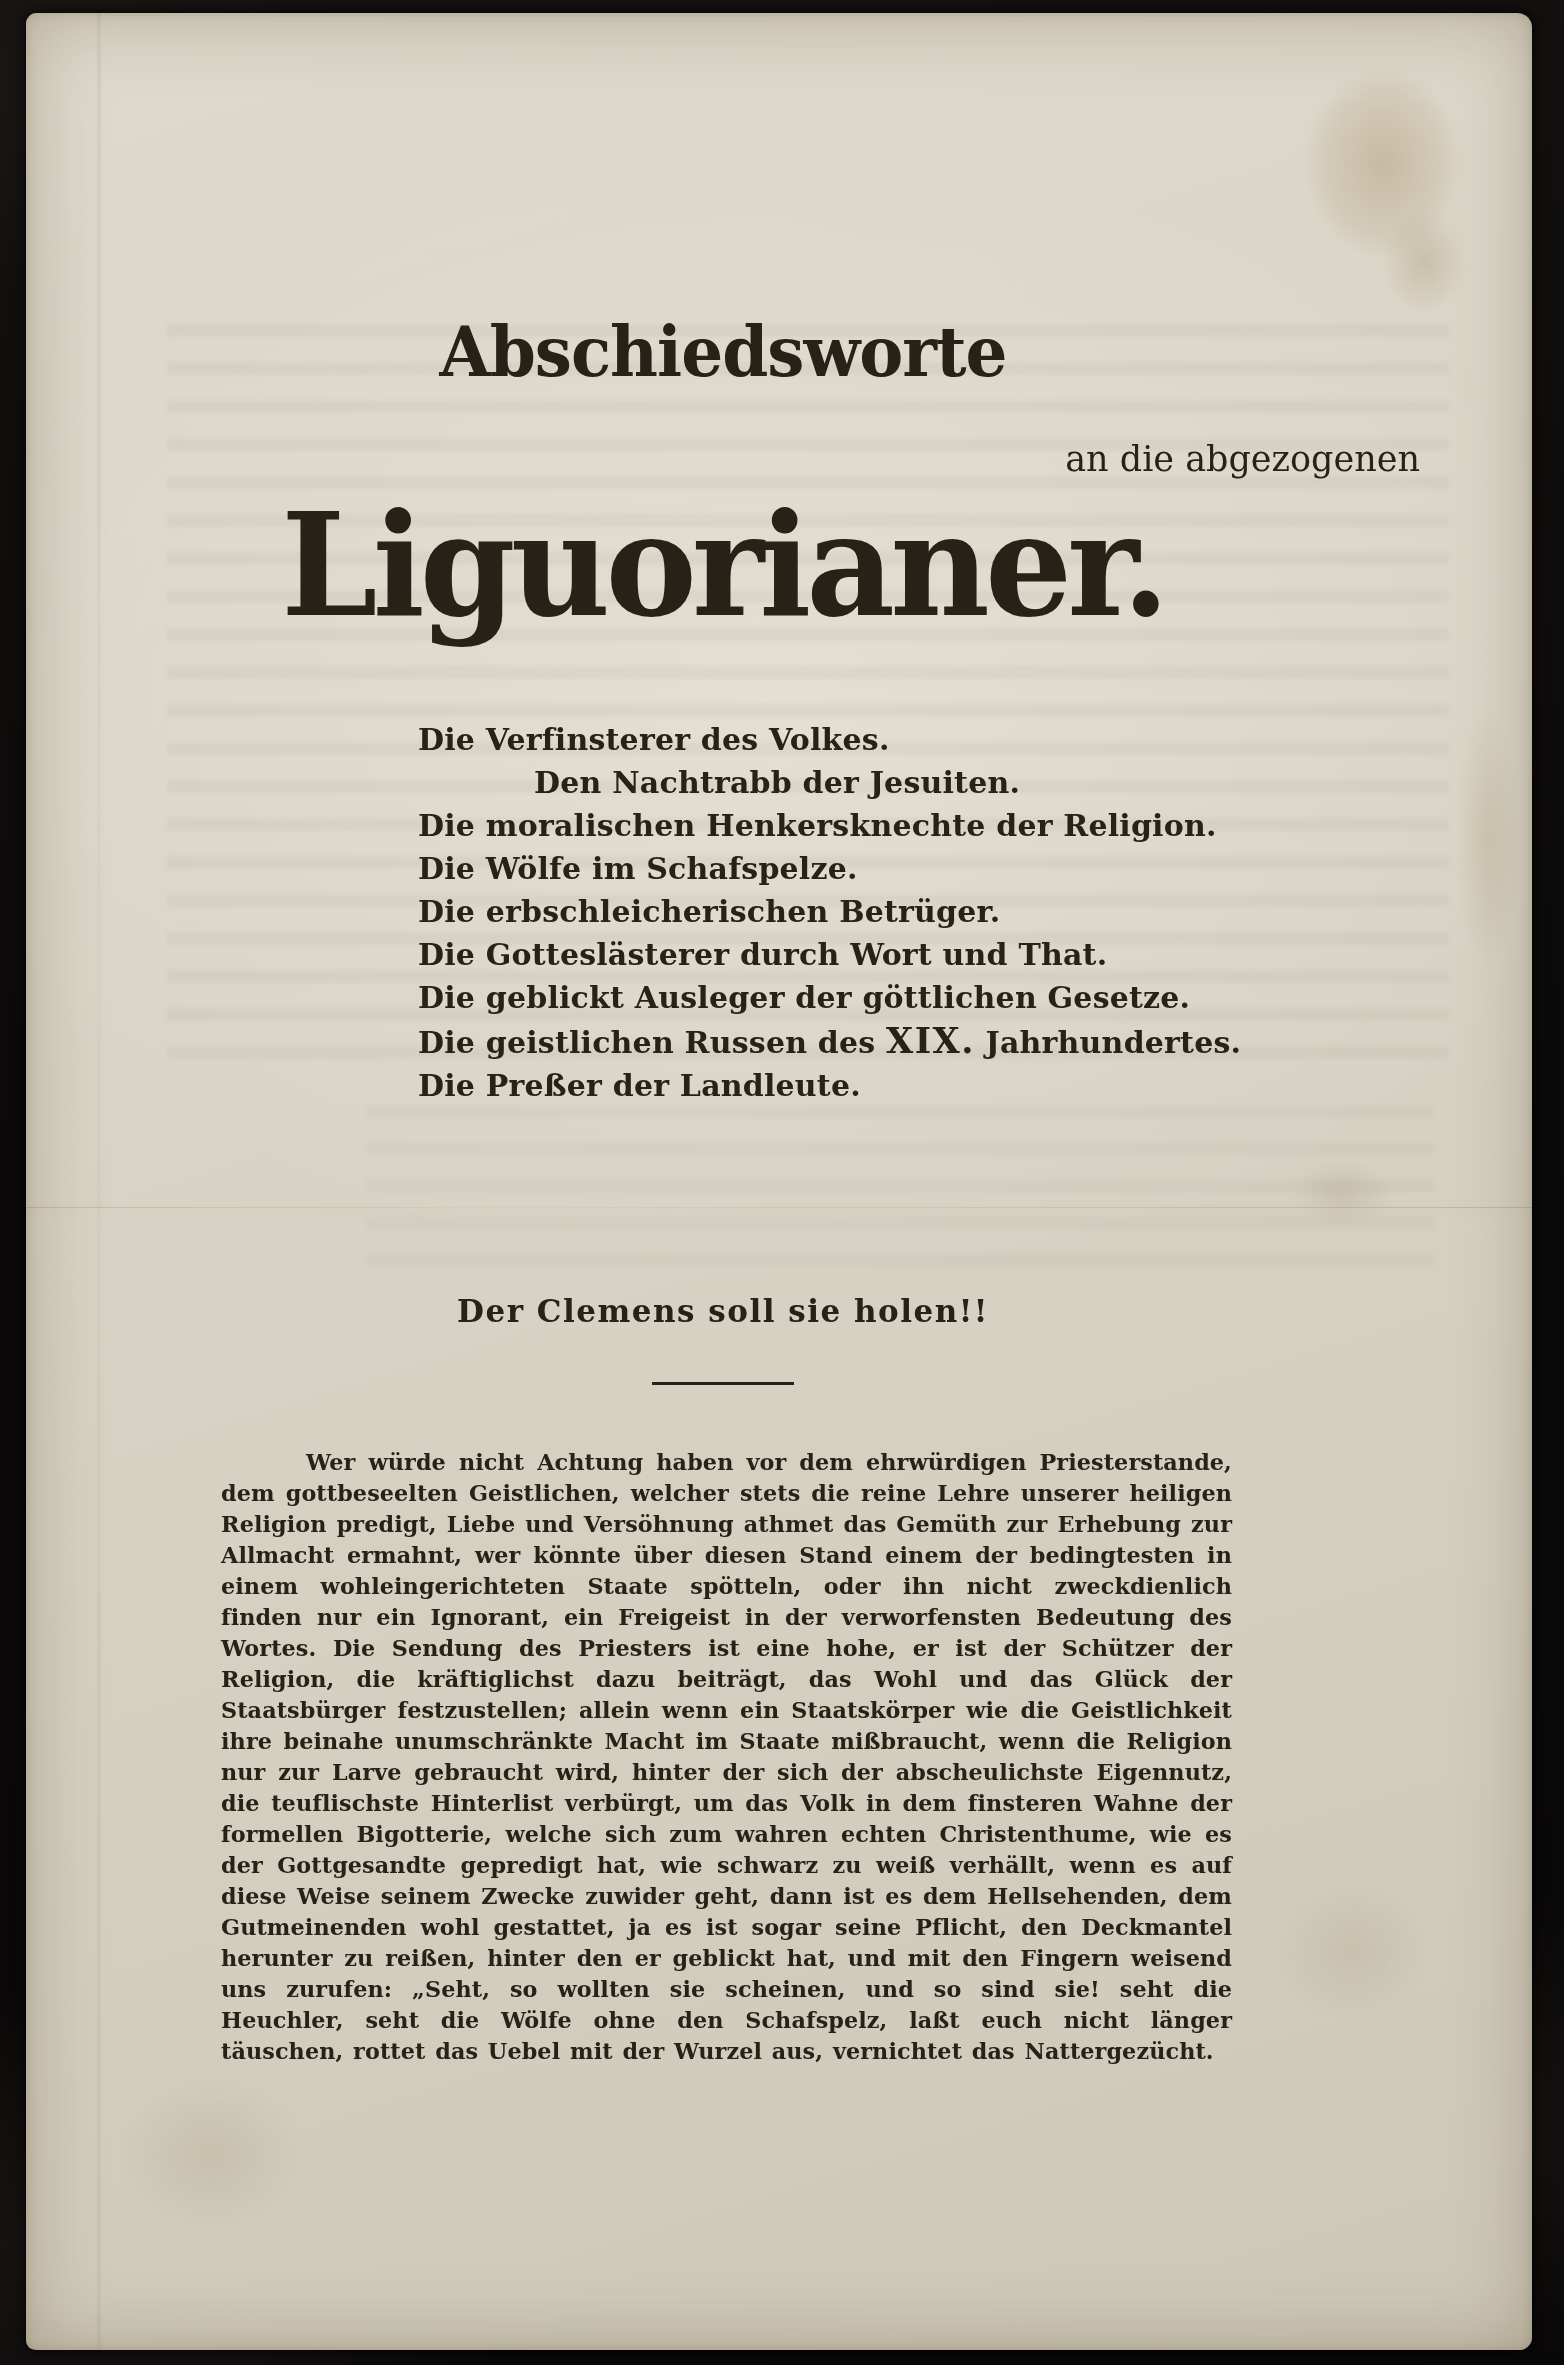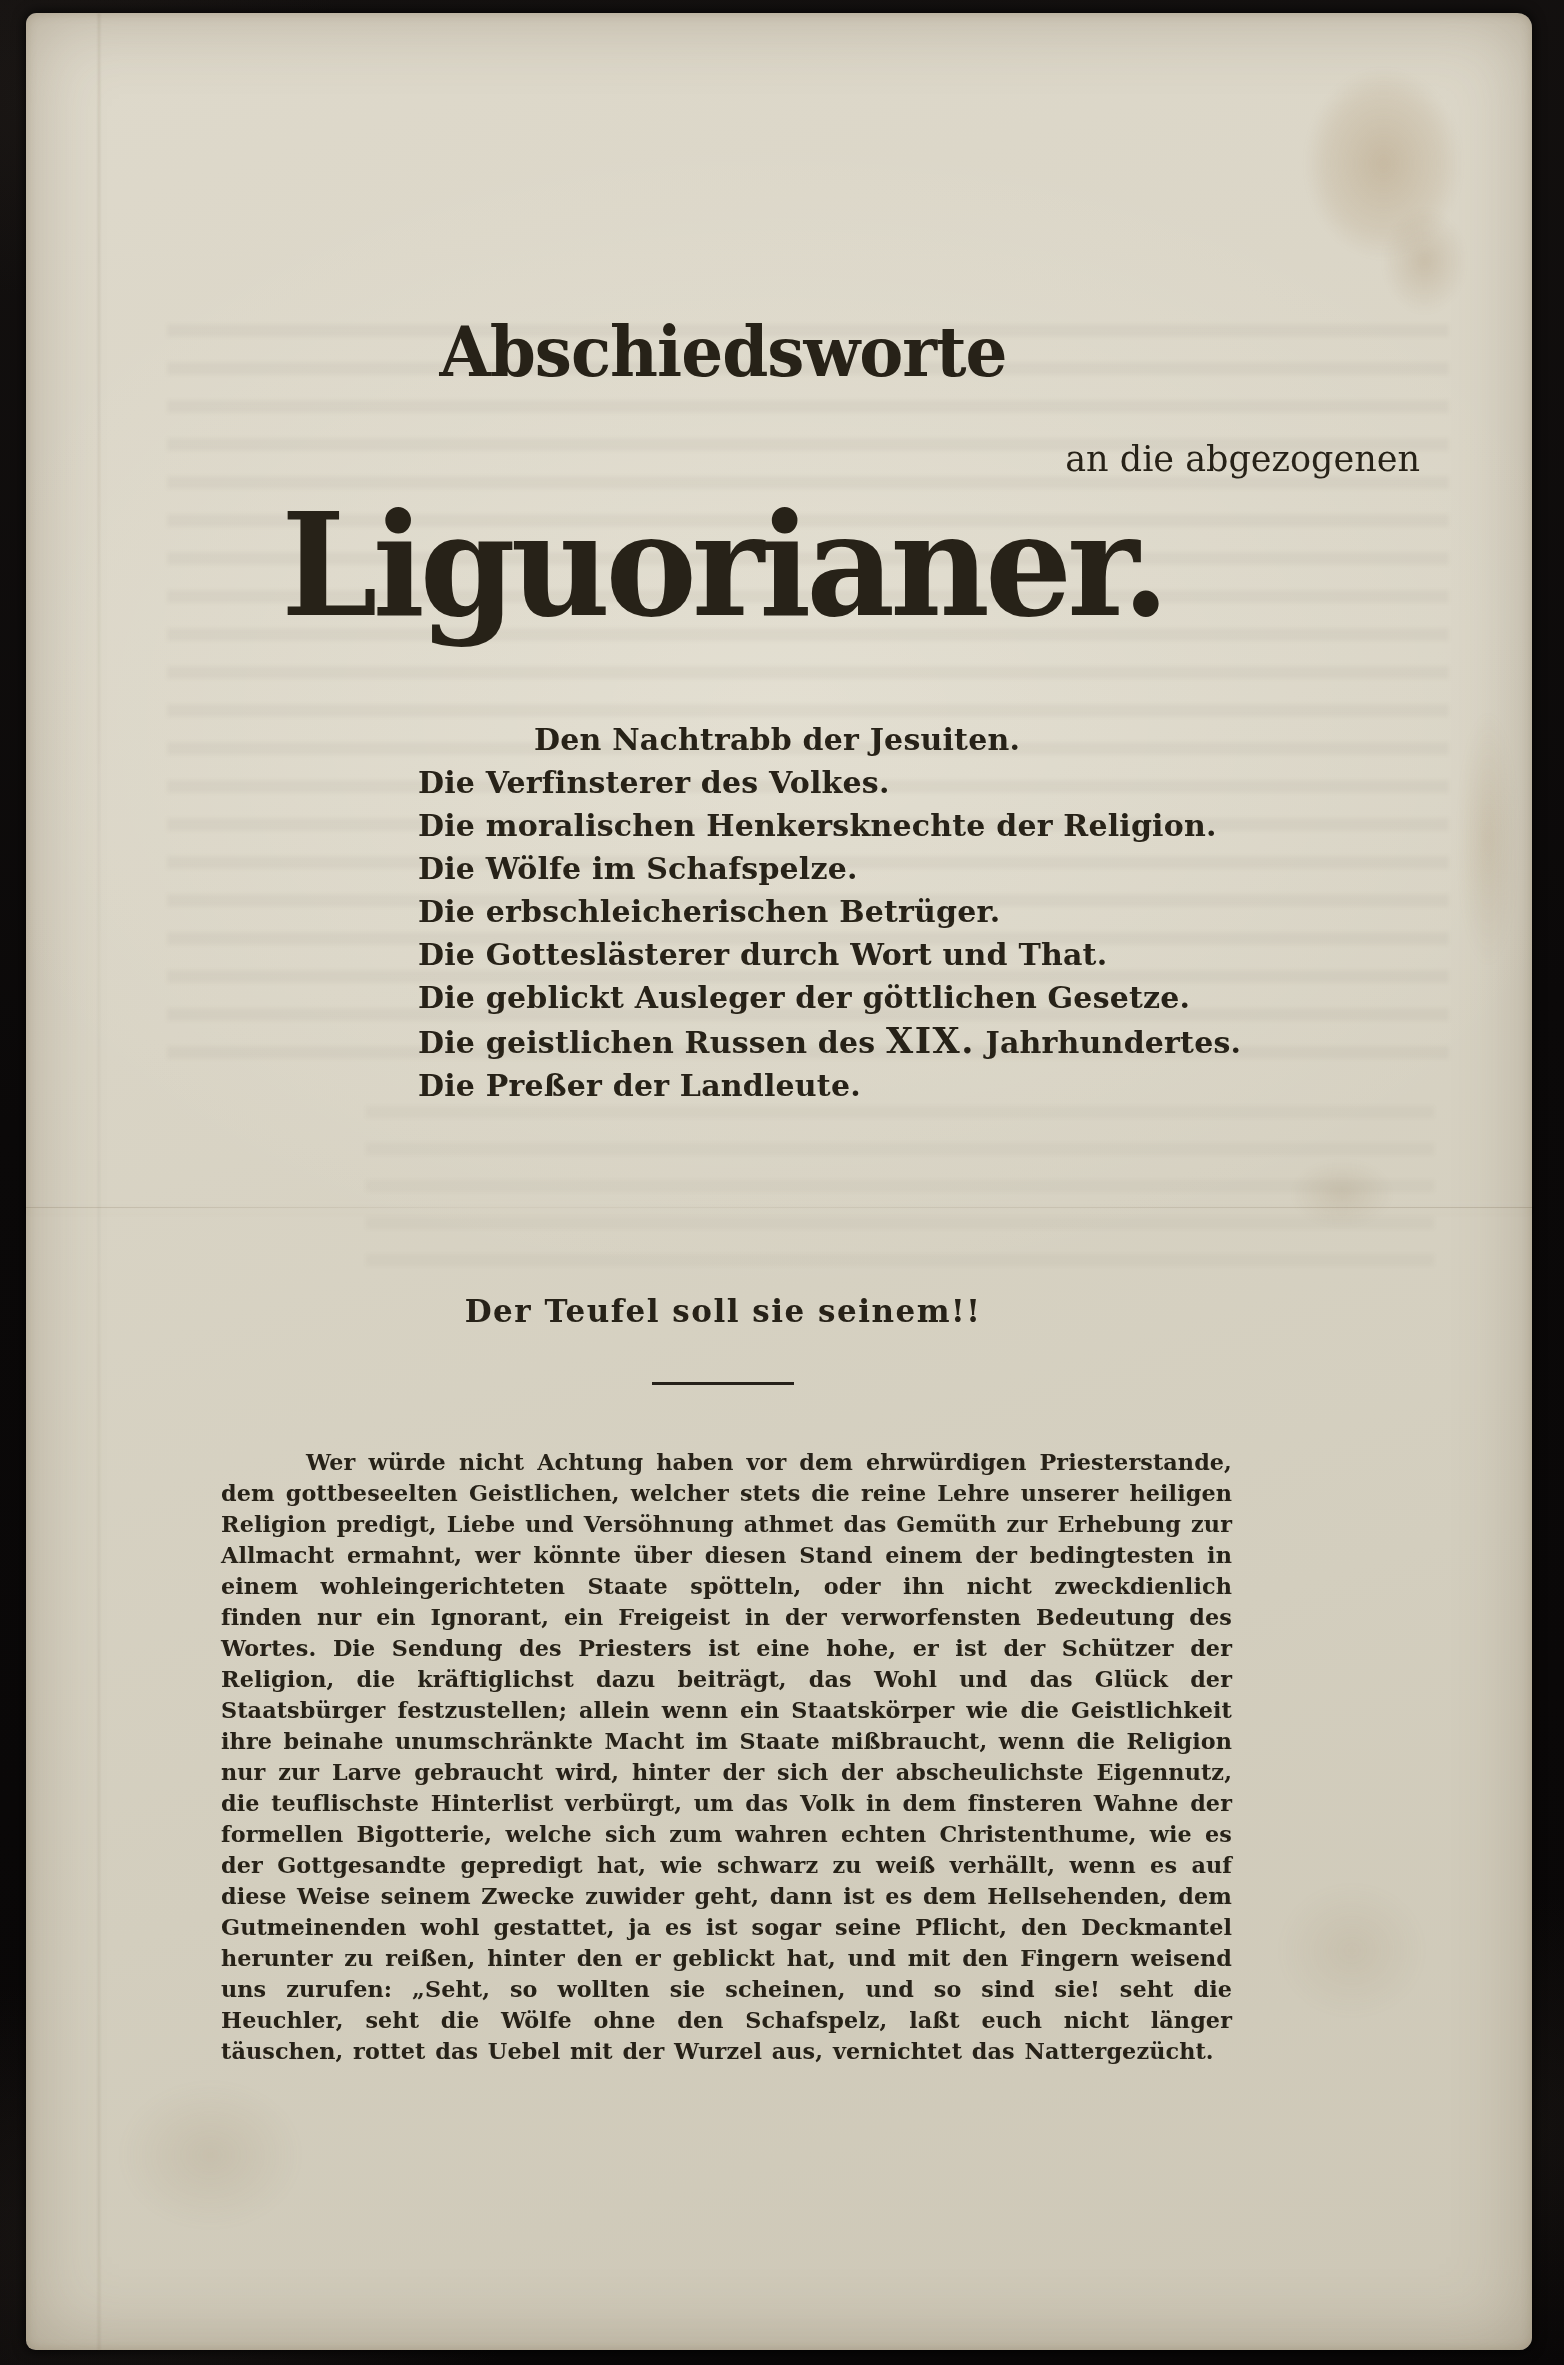--- a/index.html
+++ b/index.html
@@ -232,32 +232,32 @@
 
     <div class="content">
 
       <h2 class="title-line-1">Abschiedsworte</h2>
 
       <div class="title-line-2">an die abgezogenen</div>
 
       <h1 class="main-title">Liguorianer.</h1>
 
       <div class="epithets">
+        <div class="epithet">Die Verfinsterer des Volkes.</div>
         <div class="epithet first">Den Nachtrabb der Jesuiten.</div>
-        <div class="epithet">Die Verfinsterer des Volkes.</div>
         <div class="epithet">Die moralischen Henkersknechte der Religion.</div>
         <div class="epithet">Die Wölfe im Schafspelze.</div>
         <div class="epithet">Die erbschleicherischen Betrüger.</div>
         <div class="epithet">Die Gotteslästerer durch Wort und That.</div>
         <div class="epithet">Die geblickt Ausleger der göttlichen Gesetze.</div>
         <div class="epithet"><span>Die geistlichen Russen des </span><span class="antiqua">XIX.</span><span> Jahrhundertes.</span></div>
         <div class="epithet">Die Preßer der Landleute.</div>
       </div>
 
-      <div class="curse">Der Teufel soll sie seinem!!</div>
+      <div class="curse">Der Clemens soll sie holen!!</div>
 
       <div class="divider-rule"></div>
 
       <p class="body-text">Wer würde nicht Achtung haben vor dem ehrwürdigen Priesterstande, dem gottbeseelten Geistlichen, welcher stets die reine Lehre unserer heiligen Religion predigt, Liebe und Versöhnung athmet das Gemüth zur Erhebung zur Allmacht ermahnt, wer könnte über diesen Stand einem der bedingtesten in einem wohleingerichteten Staate spötteln, oder ihn nicht zweckdienlich finden nur ein Ignorant, ein Freigeist in der verworfensten Bedeutung des Wortes. Die Sendung des Priesters ist eine hohe, er ist der Schützer der Religion, die kräftiglichst dazu beiträgt, das Wohl und das Glück der Staatsbürger festzustellen; allein wenn ein Staatskörper wie die Geistlichkeit ihre beinahe unumschränkte Macht im Staate mißbraucht, wenn die Religion nur zur Larve gebraucht wird, hinter der sich der abscheulichste Eigennutz, die teuflischste Hinterlist verbürgt, um das Volk in dem finsteren Wahne der formellen Bigotterie, welche sich zum wahren echten Christenthume, wie es der Gottgesandte gepredigt hat, wie schwarz zu weiß verhällt, wenn es auf diese Weise seinem Zwecke zuwider geht, dann ist es dem Hellsehenden, dem Gutmeinenden wohl gestattet, ja es ist sogar seine Pflicht, den Deckmantel herunter zu reißen, hinter den er geblickt hat, und mit den Fingern weisend uns zurufen: „Seht, so wollten sie scheinen, und so sind sie! seht die Heuchler, seht die Wölfe ohne den Schafspelz, laßt euch nicht länger täuschen, rottet das Uebel mit der Wurzel aus, vernichtet das Nattergezücht.</p>
 
     </div>
   </div>
 </div>
 
 

